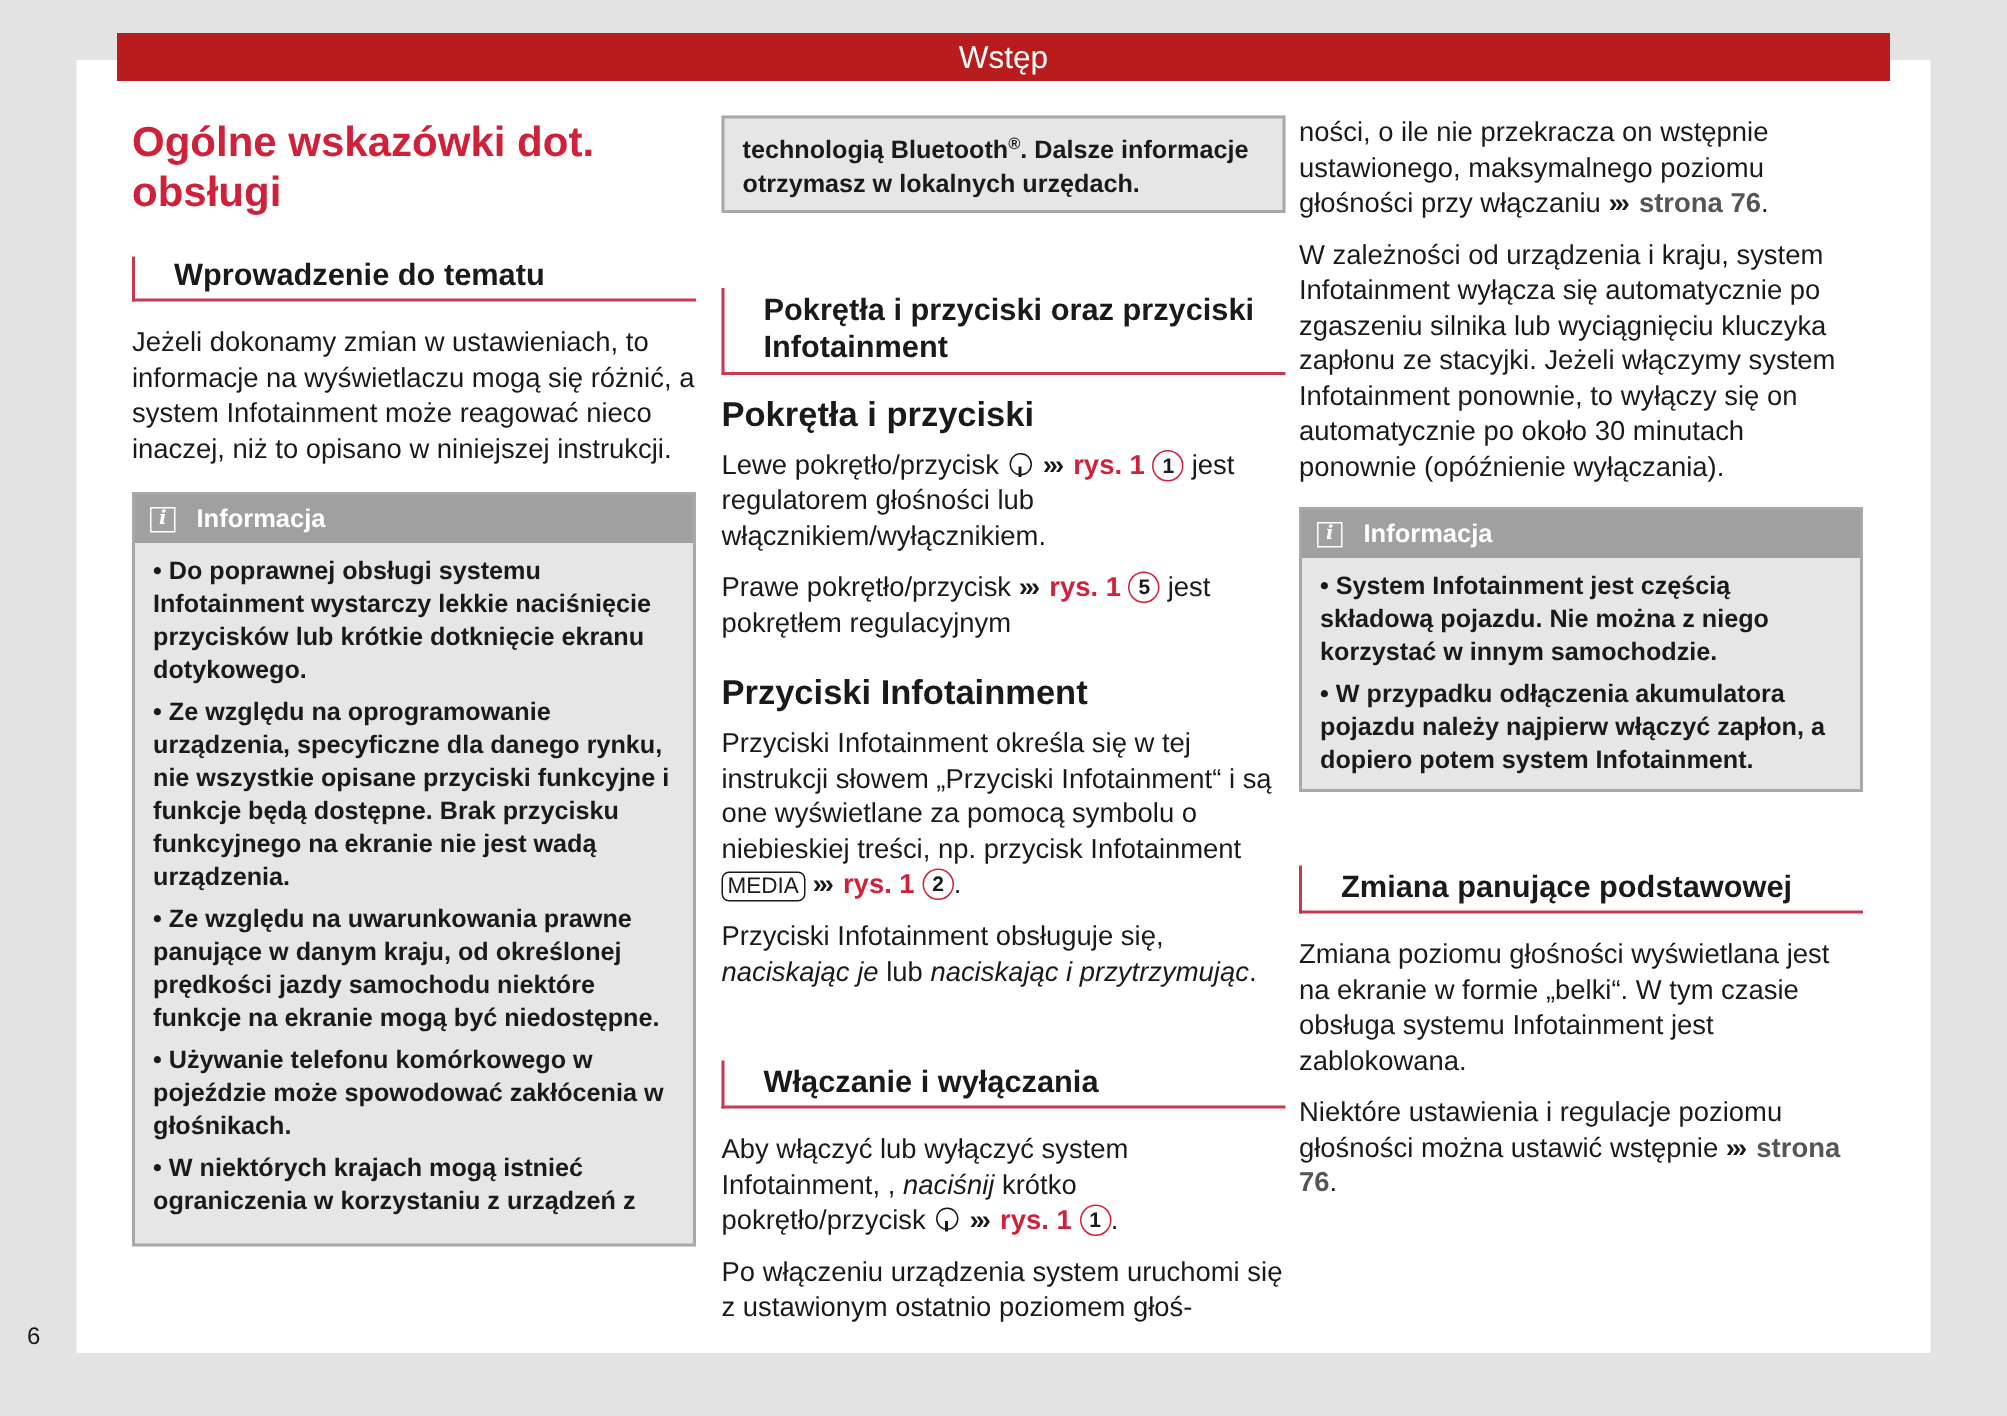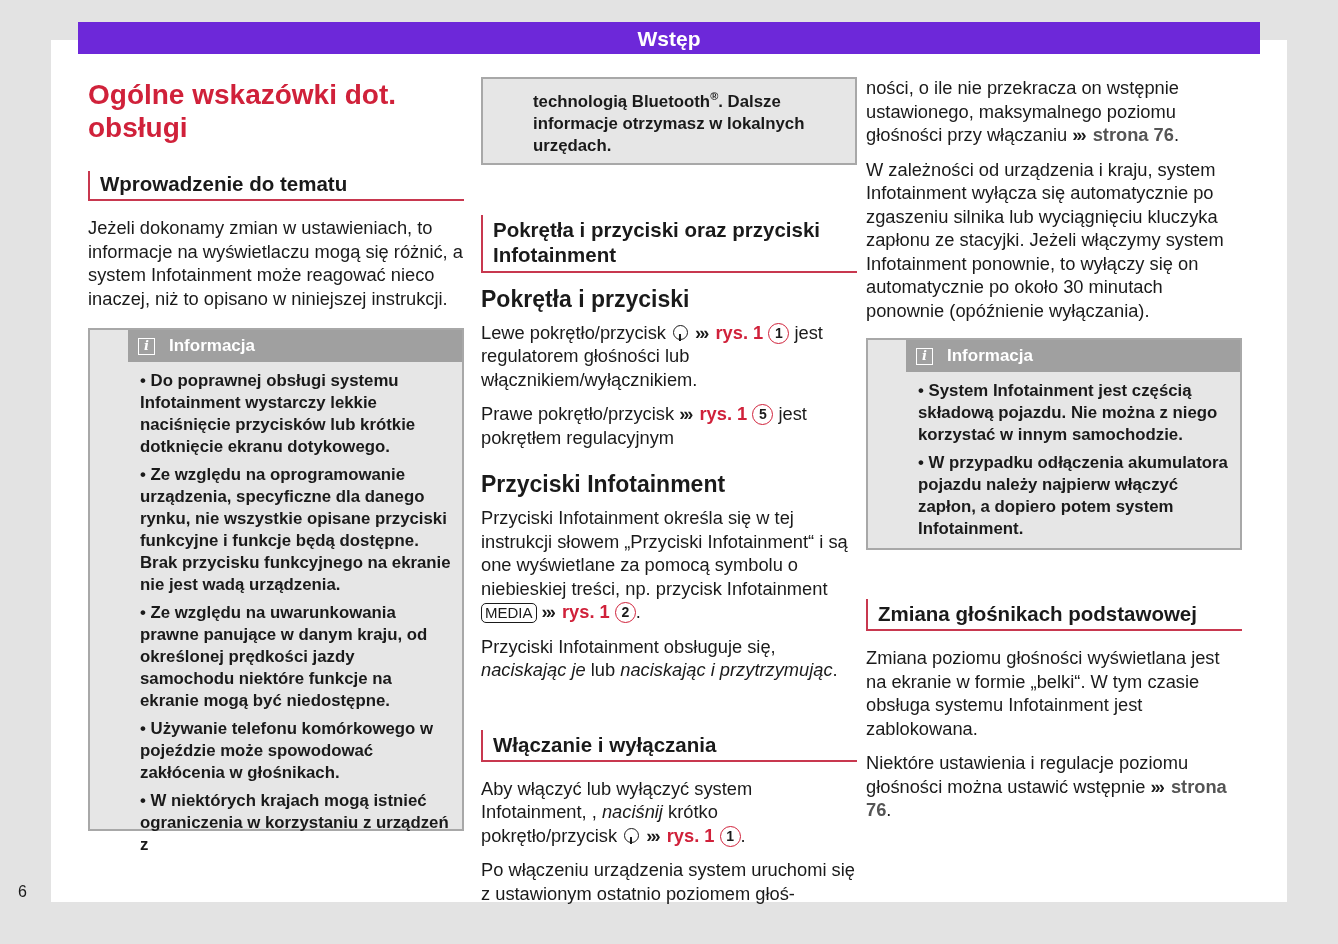--- a/index.html
+++ b/index.html
@@ -1,35 +1,35 @@
 <!DOCTYPE html>
 <html><head>
 <meta charset="utf-8">
 <style>
   * { box-sizing: border-box; margin: 0; padding: 0; }
   html, body { width: 1338px; height: 944px; overflow: hidden; }
   body { background: #e3e3e3; font-family: "Liberation Sans", sans-serif; color: #1a1a1a; position: relative; }
 
   .page { position: absolute; left: 51px; top: 40px; width: 1236px; height: 862px; background: #ffffff; }
-  .header-bar { position: absolute; left: 78px; top: 22px; width: 1182px; height: 32px; background: #6d28d9;
-    color: #fff; font-weight: bold; font-size: 21px; text-align: center; line-height: 34px; }
+  .header-bar { position: absolute; left: 78px; top: 22px; width: 1182px; height: 32px; background: #b91c1c;
+    color: #fff; font-weight: normal; font-size: 21px; text-align: center; line-height: 34px; }
   .page-number { position: absolute; left: 18px; top: 883px; font-size: 16px; color: #1a1a1a; }
 
   .col { position: absolute; top: 76px; width: 376px; }
   .col1 { left: 88px; }
   .col2 { left: 481px; }
   .col3 { left: 866px; }
 
   p.body { font-size: 18.3px; line-height: 23.5px; margin-bottom: 11px; }
   .chapter-title { color: #d0213a; font-size: 28px; font-weight: bold; line-height: 33px; margin-top: 2px; margin-bottom: 27px; }
-  .section-title { border-left: 2px solid #c8384f; border-bottom: 2px solid #c8384f; padding-left: 10px;
+  .section-title { border-left: 2px solid #c8384f; border-bottom: 2px solid #c8384f; padding-left: 26px;
     font-size: 20.5px; font-weight: bold; line-height: 25px; padding-bottom: 3px; margin-bottom: 15px; }
   .subhead { font-size: 23px; font-weight: bold; line-height: 23px; margin-bottom: 10px; }
 
-  .info-box { border: 2px solid #a8a8a8; background: #e6e6e6; padding-left: 38px; }
+  .info-box { border: 2px solid #a8a8a8; background: #e6e6e6; }
   .info-head { background: #a0a0a0; color: #fff; font-weight: bold; font-size: 17px; height: 32px; display: flex; align-items: center; padding-left: 10px; }
   .info-icon { display: inline-block; width: 17px; height: 17px; border: 1.5px solid #fff; font-family: "DejaVu Serif", serif; font-size: 13px;
     line-height: 14px; text-align: center; font-style: italic; font-weight: bold; margin-right: 14px; }
   .info-body { padding: 8px 10px 2px 12px; }
   .info-body p { font-size: 16.8px; font-weight: bold; line-height: 22px; margin-bottom: 6px; }
 
   .link-red { color: #d0213a; font-weight: bold; }
   .link-gray { color: #555; font-weight: bold; }
   .arrows { font-weight: bold; letter-spacing: -2px; margin-right: 3px; }
   .circled { display: inline-block; width: 21px; height: 21px; border: 1.6px solid #d0213a; border-radius: 50%;
@@ -132,20 +132,20 @@
     <div class="info-head">
       <span class="info-icon">i</span>
       <span>Informacja</span>
     </div>
     <div class="info-body">
       <p>• System Infotainment jest częścią składową pojazdu. Nie można z niego korzystać w innym samochodzie.</p>
       <p>• W przypadku odłączenia akumulatora pojazdu należy najpierw włączyć zapłon, a dopiero potem system Infotainment.</p>
     </div>
   </div>
 
-  <h2 class="section-title" style="margin-top:49px;padding-top:2px;">Zmiana głośnikach podstawowej</h2>
+  <h2 class="section-title" style="margin-top:49px;padding-top:2px;">Zmiana panujące podstawowej</h2>
   <p class="body">Zmiana poziomu głośności wyświetlana jest na ekranie w formie „belki“. W tym czasie obsługa systemu Infotainment jest zablokowana.</p>
   <p class="body">
     <span>Niektóre ustawienia i regulacje poziomu głośności można ustawić wstępnie</span>
     <span class="arrows">›››</span>
     <a class="link-gray">strona 76</a><span>.</span>
   </p>
 </div>
 
 </body></html>

